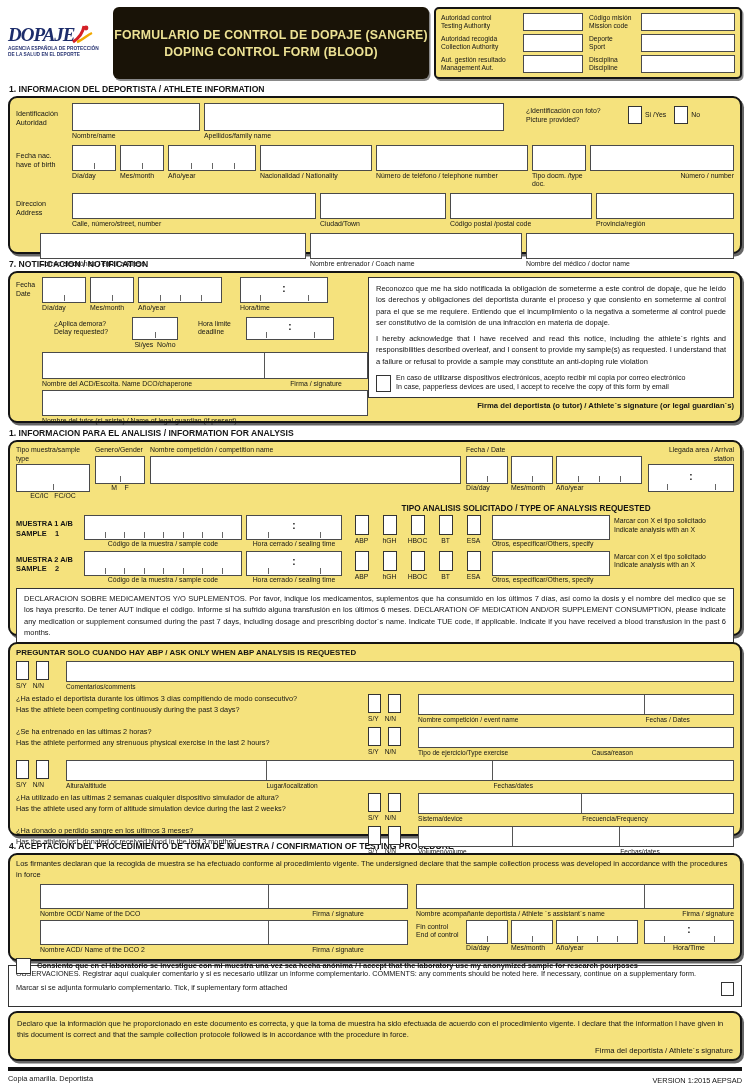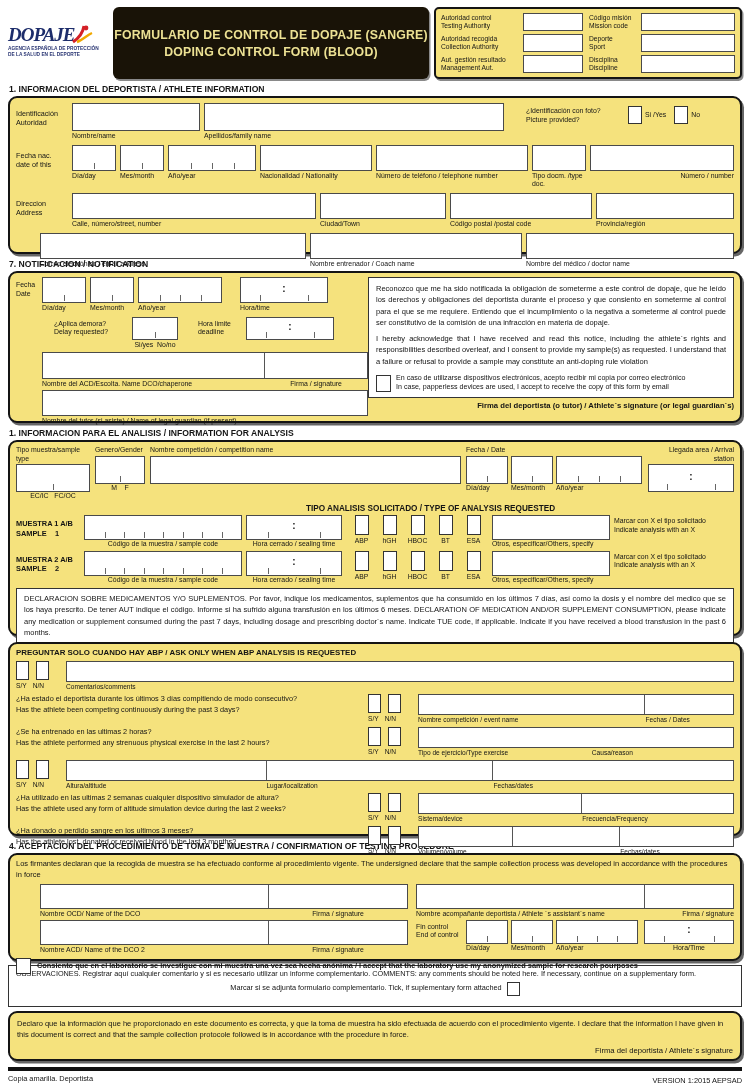--- a/index.html
+++ b/index.html
@@ -157,21 +157,21 @@
       <div class="lbl" style="width:96px;margin:4px 6px 0 18px;">¿Identificación con foto?
 Picture provided?</div>
       <div class="cb" style="margin-top:3px;width:14px;"></div>
       <span class="lbl" style="margin:8px 8px 0 3px;">Si /Yes</span>
       <div class="cb" style="margin-top:3px;width:14px;"></div>
       <span class="lbl" style="margin:8px 0 0 3px;">No</span>
     </div>
 
     <div class="s1row">
       <div class="s1lab">Fecha nac.
-date of this</div>
+have of birth</div>
       <div class="fld" style="width:44px;">
         <div class="box">
             <span class="tick" style="left: 50%;"></span>
           </div>
         <span class="lbl">Día/day</span>
       </div>
       <div class="fld" style="width:44px;">
         <div class="box">
             <span class="tick" style="left: 50%;"></span>
           </div>
@@ -369,21 +369,21 @@
       </div>
       <div class="col" style="width:86px;">
         <span class="lbl" style="text-align:right;">Llegada area / Arrival station</span>
         <div class="box time" style="height:28px;margin-top:1px;">
             <span class="tick" style="left: 22%;"></span>
             <span class="tick" style="left: 78%;"></span>
           </div>
       </div>
     </div>
 
-    <div class="b" style="font-size:8.2px;text-align:left;margin:3px 0 1px 290px;width:440px;">TIPO ANALISIS SOLICITADO / TYPE OF ANALYSIS REQUESTED</div>
+    <div class="b" style="font-size:8.2px;text-align:center;margin:3px 0 1px 290px;width:440px;">TIPO ANALISIS SOLICITADO / TYPE OF ANALYSIS REQUESTED</div>
 
     <div class="muestra">
       <div class="mu-lbl">MUESTRA 1 A/B
 SAMPLE    1</div>
       <div class="col" style="width:158px;margin-right:4px;">
         <div class="box" style="height:25px;">
             <span class="tick" style="left: 12.5%;"></span>
             <span class="tick" style="left: 25%;"></span>
             <span class="tick" style="left: 37.5%;"></span>
             <span class="tick" style="left: 50%;"></span>
@@ -701,21 +701,21 @@
     </div>
 
     <div class="row" style="margin-top:2px;align-items:center;">
       <div class="cb" style="width:15px;height:16px;"></div>
       <span class="b" style="font-size:7.4px;margin-left:6px;">Consiento que en el laboratorio se investigue con mi muestra una vez sea hecha anónima / I accept that the laboratory use my anonymized sample for research pourposes</span>
     </div>
   </div>
 
   <div class="obs">
     <span>OBSERVACIONES. Registrar aquí cualquier comentario y si es necesario utilizar un informe complementario. COMMENTS: any comments should be noted here. If necessary, continue on a supplementary form.</span>
-    <div class="row" style="justify-content:center;align-items:center;margin-top:2px;">
+    <div class="row" style="justify-content:space-between;align-items:center;margin-top:2px;">
       <span style="font-size:7.3px;">Marcar si se adjunta formulario complementario. Tick, if suplementary form attached</span>
       <div class="cb" style="width:13px;height:14px;margin-left:5px;"></div>
     </div>
   </div>
 
   <div class="sec finalbox" style="height:50px;">
     <div>Declaro que la información que he proporcionado en este documento es correcta, y que la toma de muestra ha sido efectuada de acuerdo con el procedimiento vigente. I declare that the information I have given in this document is correct and that the sample collection protocole followed is in accordance with the procedure in force.</div>
     <div class="sigline" style="margin-top:4px;font-weight:normal;">Firma del deportista / Athlete´s signature</div>
   </div>
 

